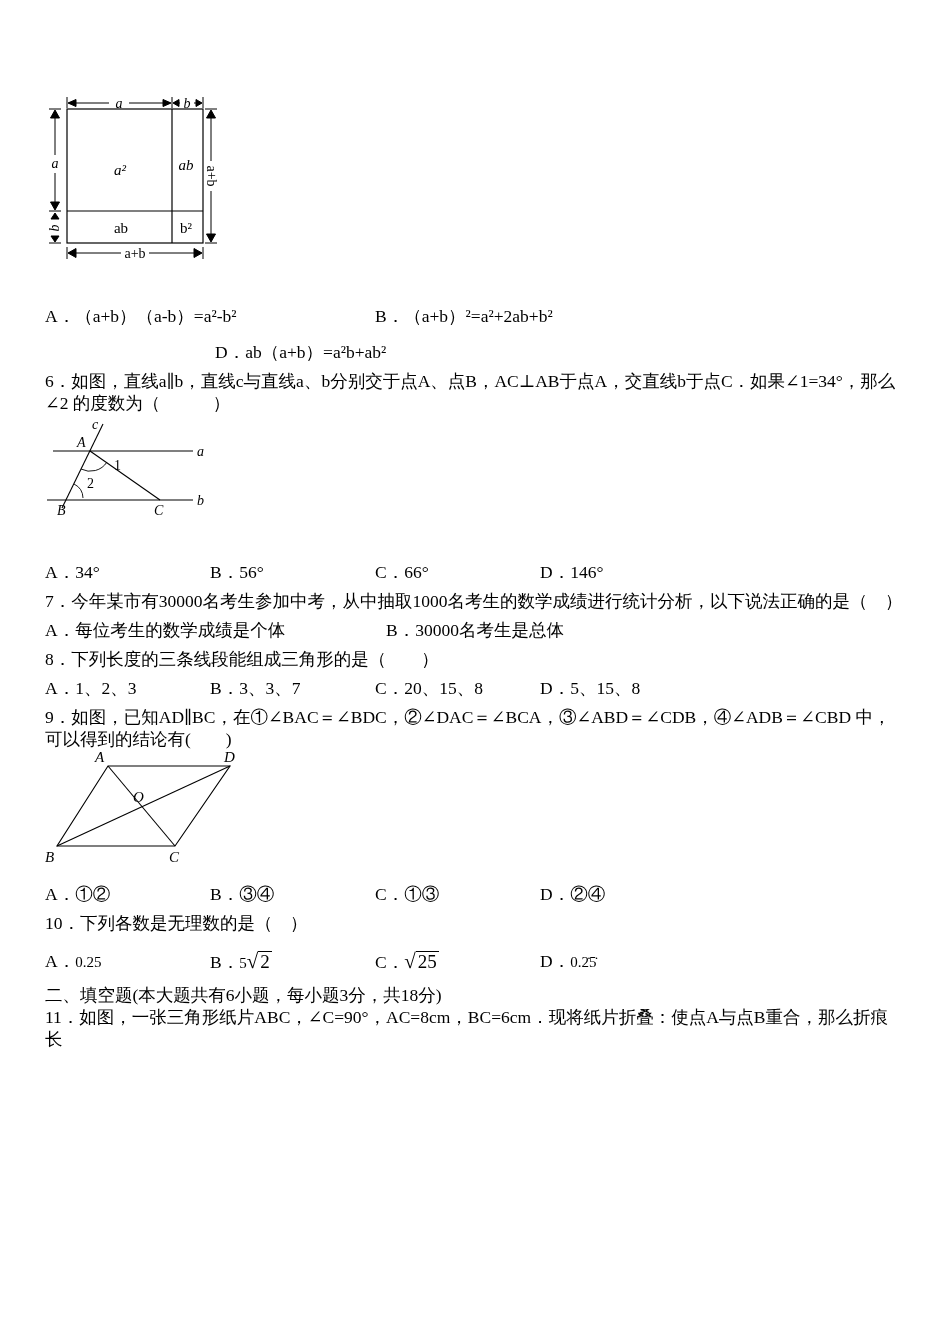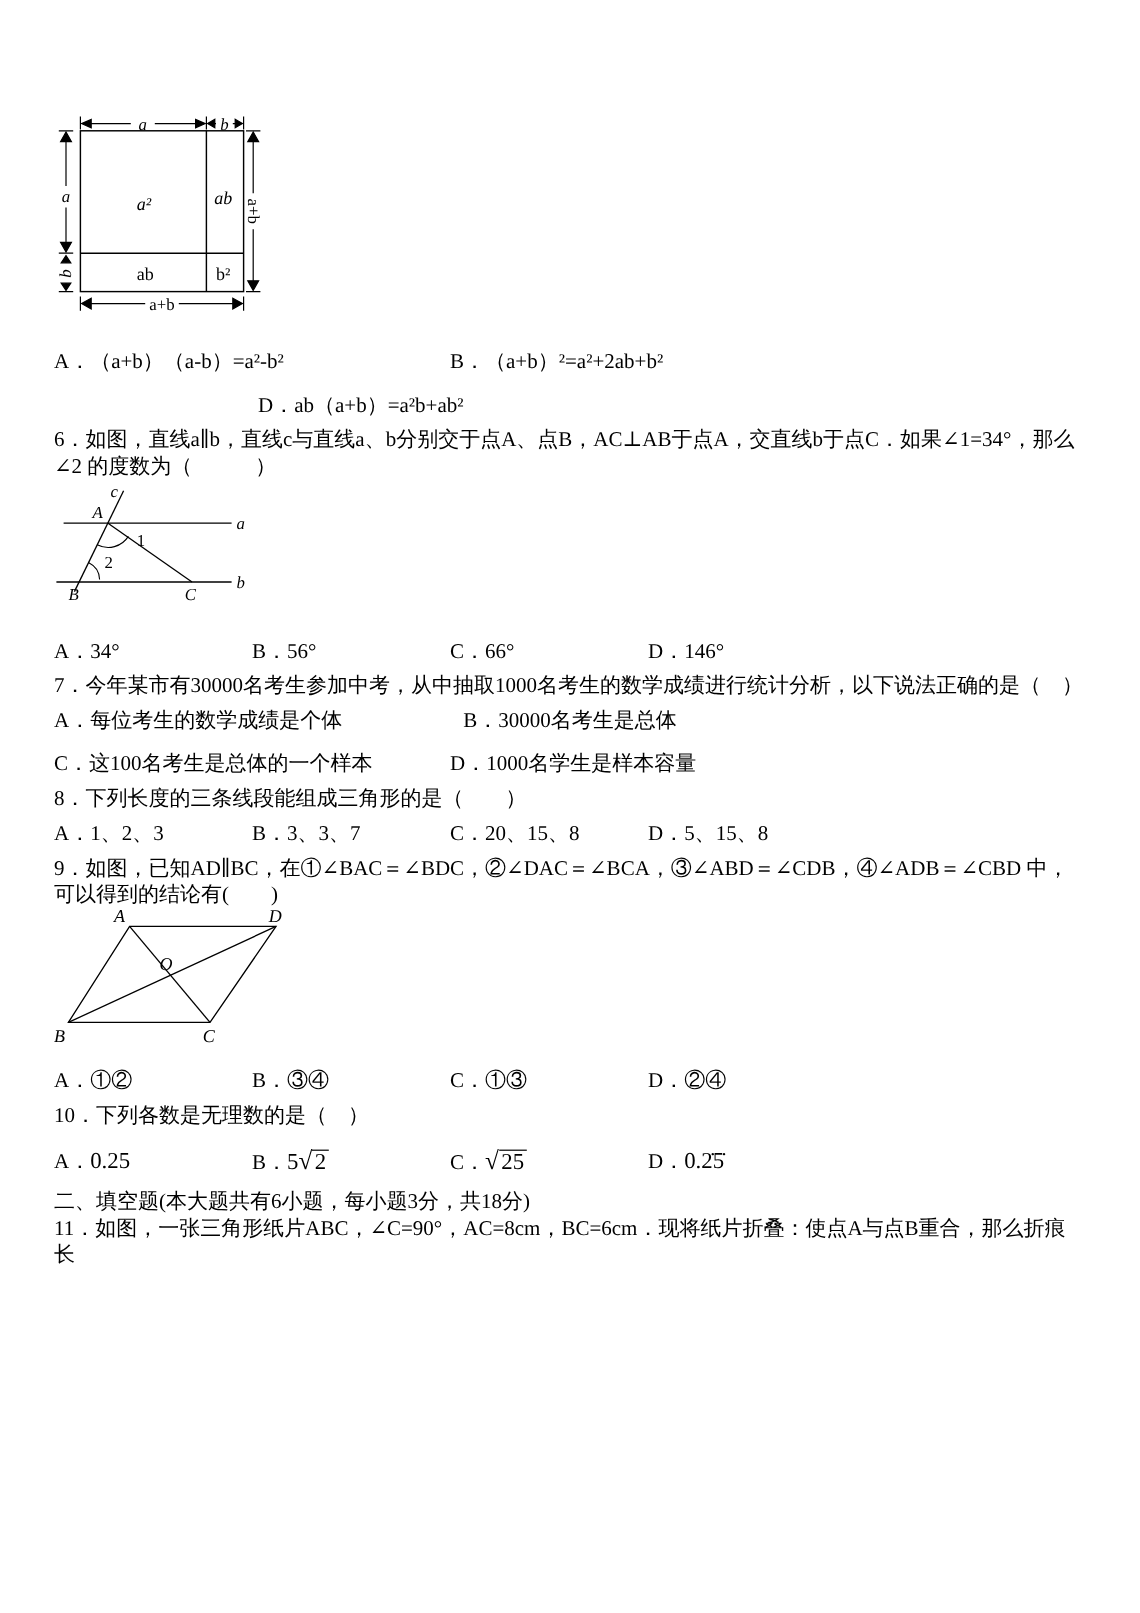--- a/index.html
+++ b/index.html
@@ -6,25 +6,25 @@
   .page{position:relative;width:950px;height:1344px;box-sizing:border-box;
         padding:95px 45px 0 45px;background:#fff;color:#000;overflow:hidden;
         font-family:"Liberation Serif","DejaVu Serif",serif;font-size:17.5px;}
   p.q{margin:0;line-height:22px;}
   .orow{position:relative;height:36px;line-height:36px;margin:0;}
   .orow .o{position:absolute;top:0;white-space:nowrap;}
   .fig{display:block;}
   .fig svg{display:block;}
   svg text{font-family:"Liberation Serif","DejaVu Serif",serif;fill:#000;}
   svg .it{font-style:italic;}
-  .mathnum{font-size:19px;}
+  .mathnum{font-size:15px;}
   .sqrt{white-space:nowrap;}
   .sqrt-sign{font-size:1.2em;}
   .sqrt-body{display:inline-block;border-top:1.4px solid #000;padding:0 2px;line-height:1.05;font-size:19px;}
-  .mt16{margin-top:16px;} .mt8{margin-top:8px;} .mt4{margin-top:4px;} .mt10{margin-top:10px;}
+  .mt16{margin-top:31px;} .mt8{margin-top:8px;} .mt4{margin-top:4px;} .mt10{margin-top:10px;}
   .indentD{position:absolute;left:170px;top:0;white-space:nowrap;}
   .q10row{height:46px;line-height:46px;}
 </style>
 </head>
 <body>
 
 <div class="page">
 
   <div class="fig" style="height:172px;">
     <svg width="175" height="172" viewBox="0 0 175 172">
@@ -134,24 +134,20 @@
     <span class="o" style="left:165px">B．56°</span>
     <span class="o" style="left:330px">C．66°</span>
     <span class="o" style="left:495px">D．146°</span>
   </div>
 
   <p class="q">7．今年某市有30000名考生参加中考，从中抽取1000名考生的数学成绩进行统计分析，以下说法正确的是（　）</p>
   <div class="orow">
     <span class="o" style="left:0">A．每位考生的数学成绩是个体</span>
     <span class="o" style="left:341px">B．30000名考生是总体</span>
   </div>
-  <div class="orow">
-    <span class="o" style="left:0">C．这100名考生是总体的一个样本</span>
-    <span class="o" style="left:330px">D．1000名学生是样本容量</span>
-  </div>
 
   <p class="q">8．下列长度的三条线段能组成三角形的是（　　）</p>
   <div class="orow">
     <span class="o" style="left:0">A．1、2、3</span>
     <span class="o" style="left:165px">B．3、3、7</span>
     <span class="o" style="left:330px">C．20、15、8</span>
     <span class="o" style="left:495px">D．5、15、8</span>
   </div>
 
   <p class="q">9．如图，已知AD∥BC，在①∠BAC＝∠BDC，②∠DAC＝∠BCA，③∠ABD＝∠CDB，④∠ADB＝∠CBD 中，可以得到的结论有(　　)</p>

